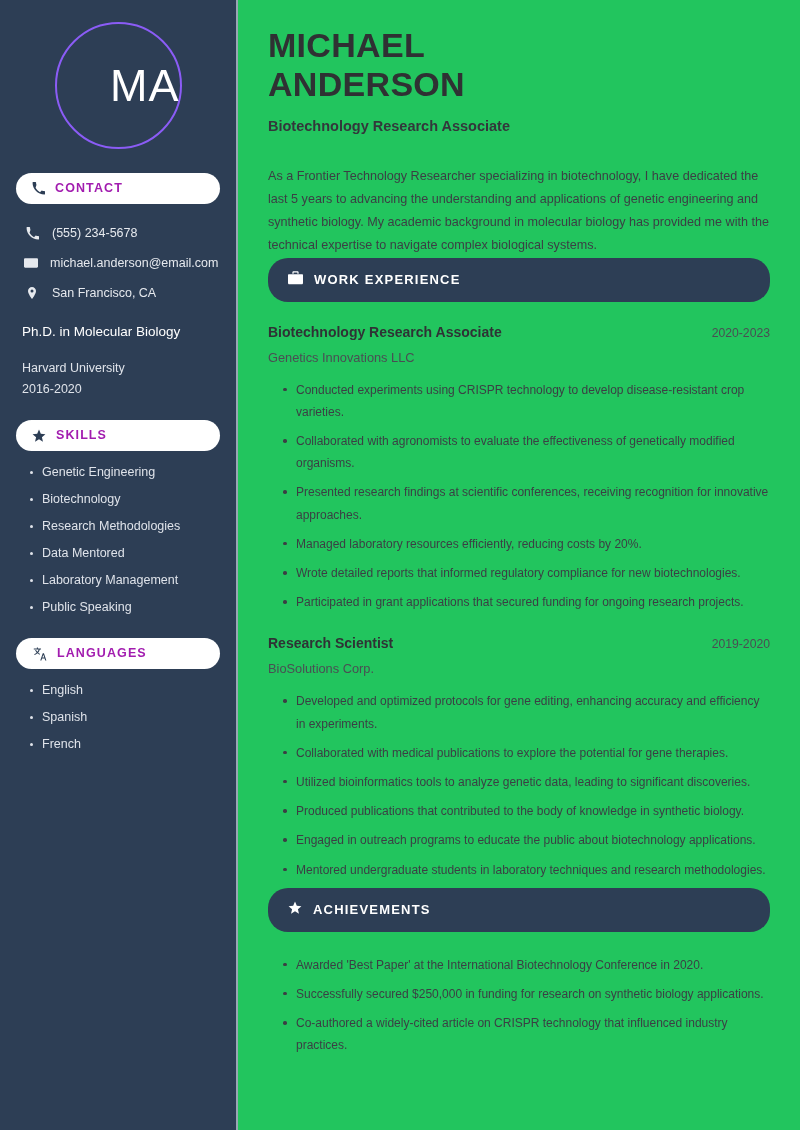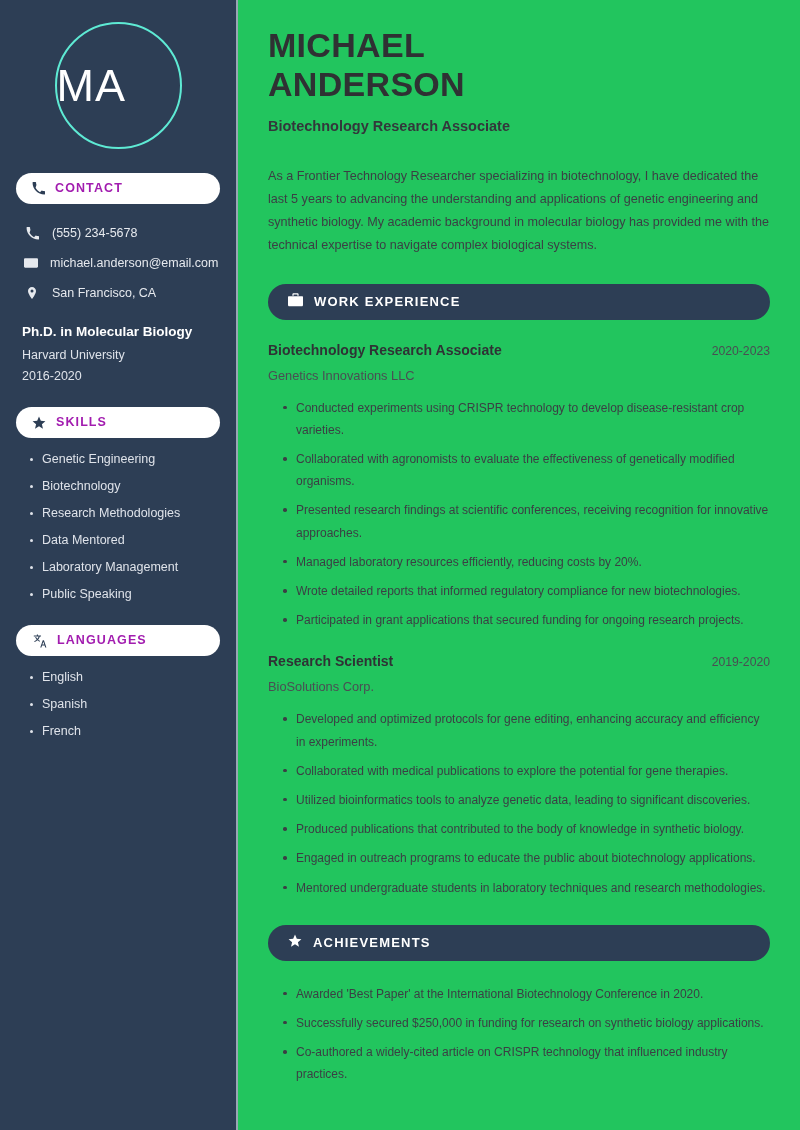--- a/index.html
+++ b/index.html
@@ -33,24 +33,24 @@
 
   .avatar-wrap {
     display: flex;
     justify-content: center;
     margin-top: 22px;
   }
   .avatar {
     width: 127px;
     height: 127px;
     border-radius: 50%;
-    border: 2px solid #5eead4;
+    border: 2px solid #8b5cf6;
     display: flex;
     align-items: center;
-    justify-content: flex-start;
+    justify-content: flex-end;
   }
   .avatar-initials {
     color: #ffffff;
     font-size: 45px;
     font-weight: 400;
     letter-spacing: 1px;
     line-height: 1;
   }
 
   
@@ -88,22 +88,22 @@
     color: #e6e9ee;
     font-size: 12.5px;
     line-height: 1;
   }
 
   
   .edu-block { margin-top: 16px; padding: 0 6px; }
   .edu-degree {
     color: #ffffff;
     font-size: 13.5px;
-    font-weight: bold;
-    margin-bottom: 9px;
+    font-weight: normal;
+    margin-bottom: 22px;
   }
   .edu-school, .edu-years {
     color: #dfe3ea;
     font-size: 12.5px;
     margin-bottom: 7px;
   }
 
   
   .side-list { margin-top: 14px; padding-left: 14px; }
   .side-list li {
@@ -150,26 +150,25 @@
     color: #3b3f44;
     font-size: 12.6px;
     line-height: 1.85;
     margin-top: 31px;
   }
 
   
   .banner {
     background: #2d3e55;
     border-radius: 20px;
-    height: 36px;
+    height: 44px;
     display: flex;
     align-items: center;
     gap: 11px;
     padding: 0 20px;
-    margin-top: 26px;
   }
   .banner-label {
     color: #ffffff;
     font-size: 13px;
     font-weight: bold;
     letter-spacing: 1.2px;
     text-transform: uppercase;
     line-height: 1;
   }
 

